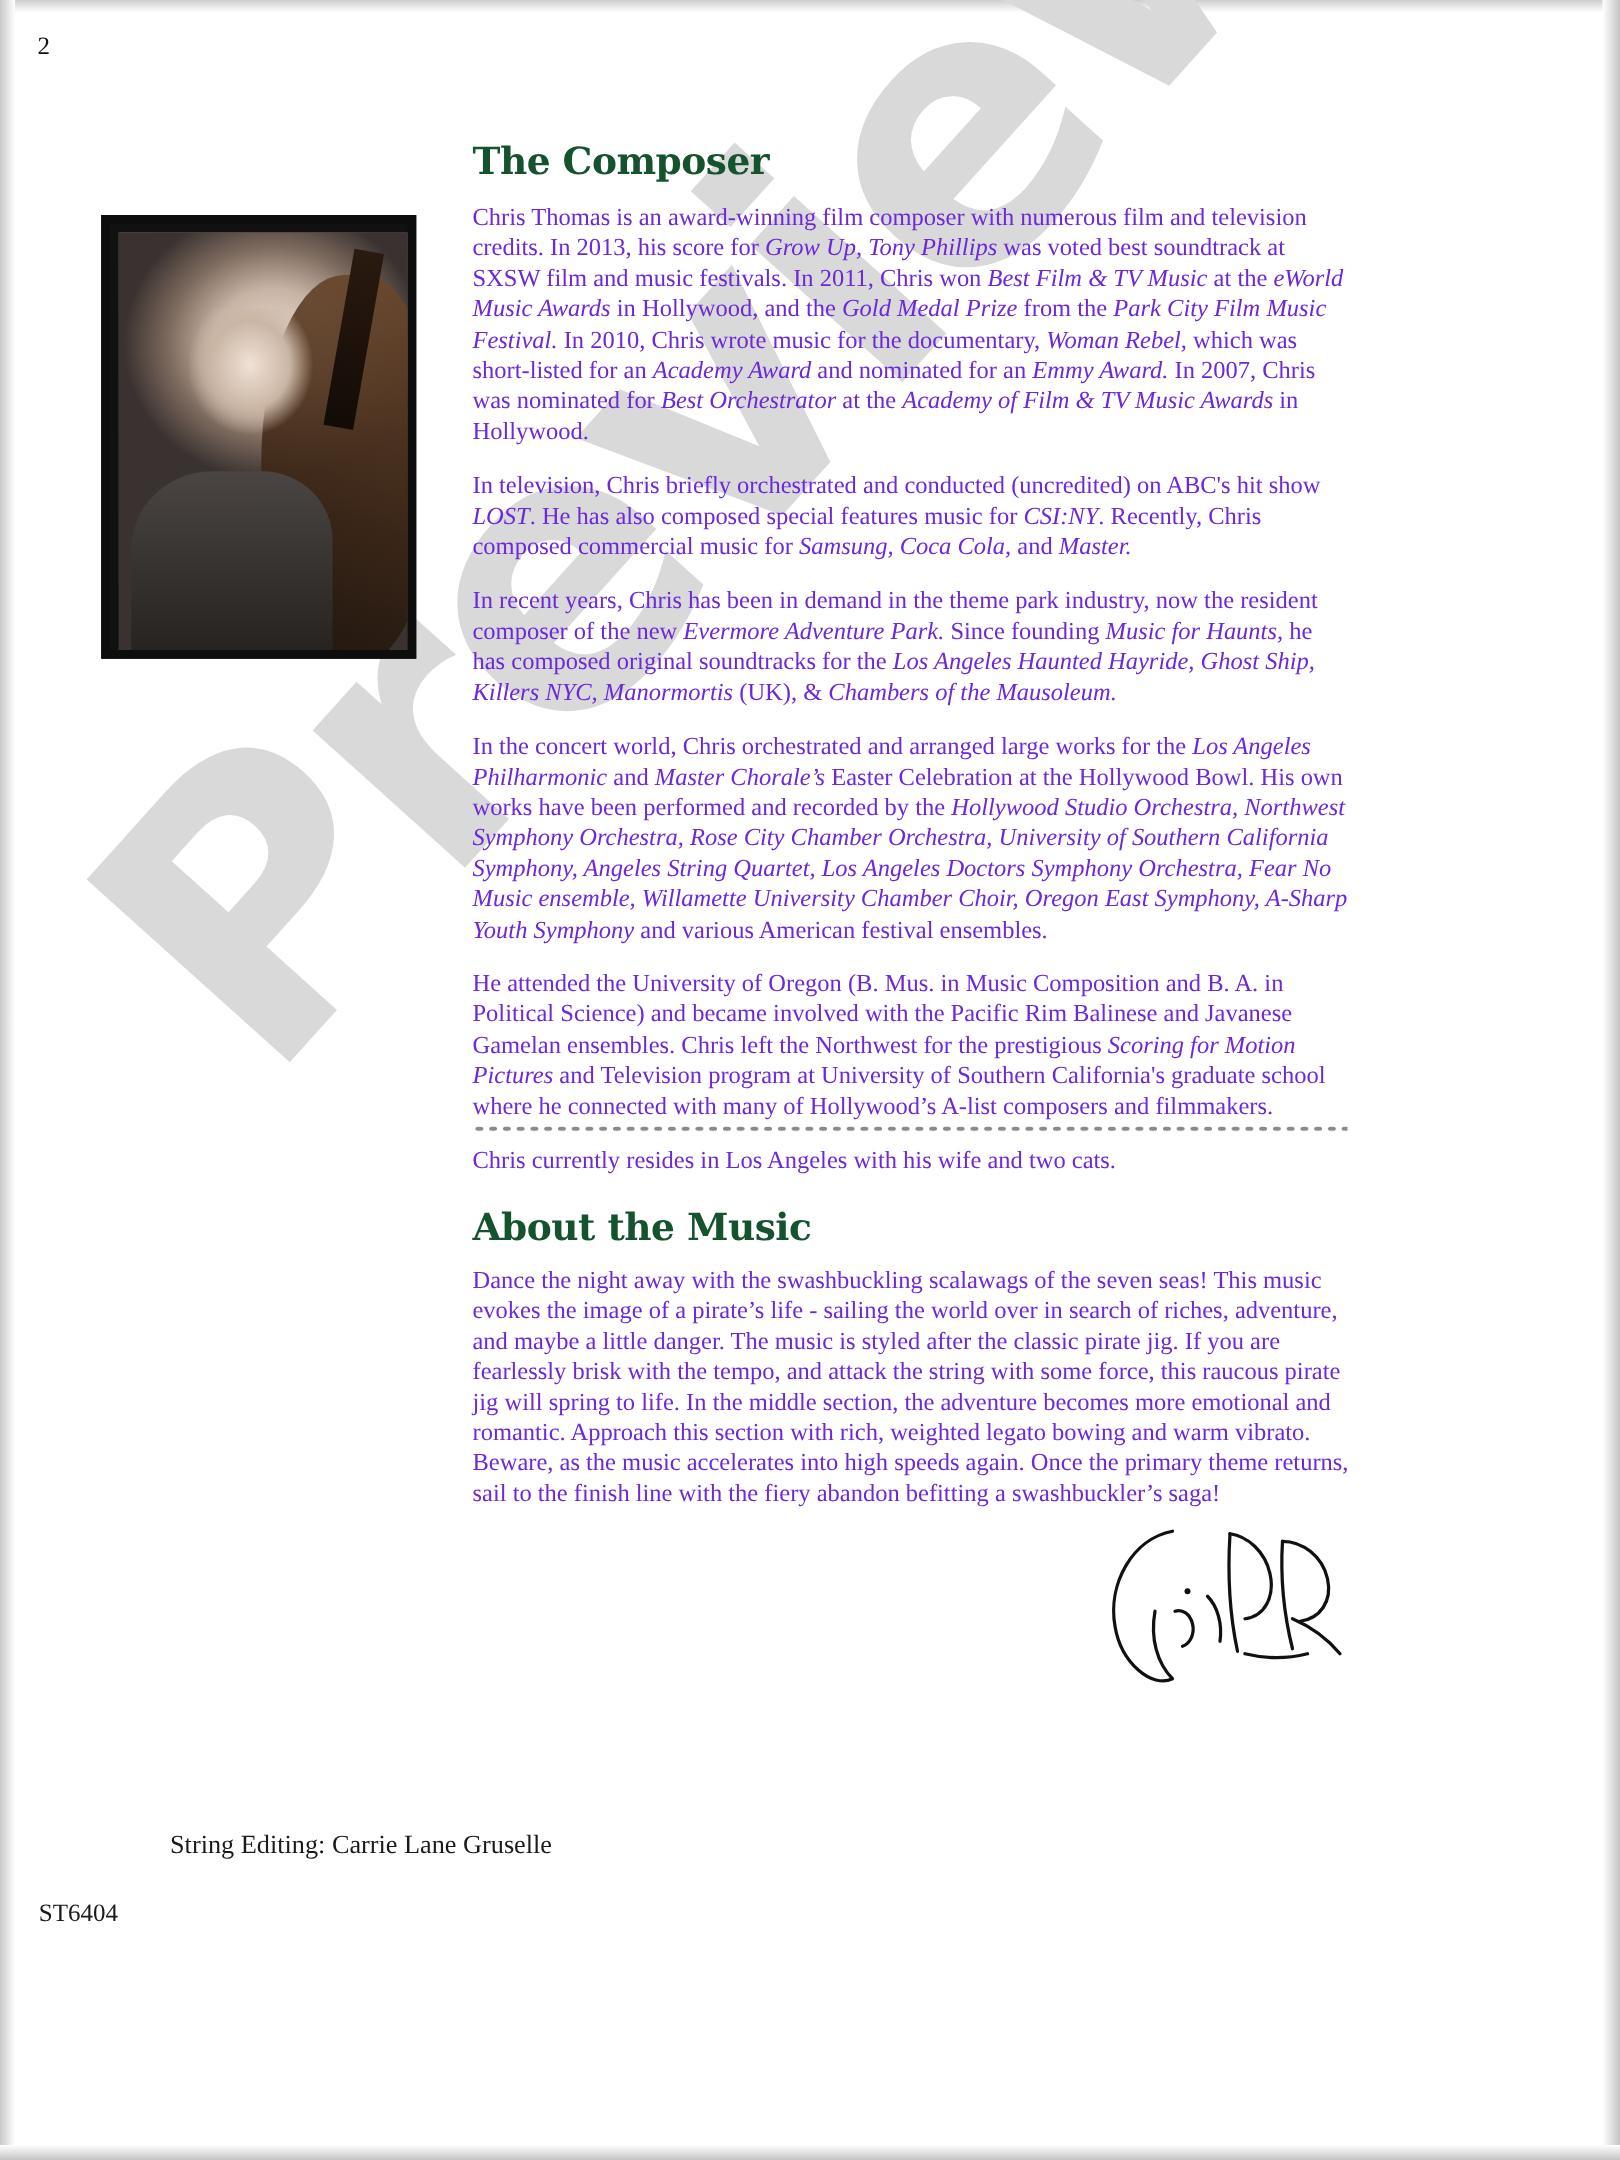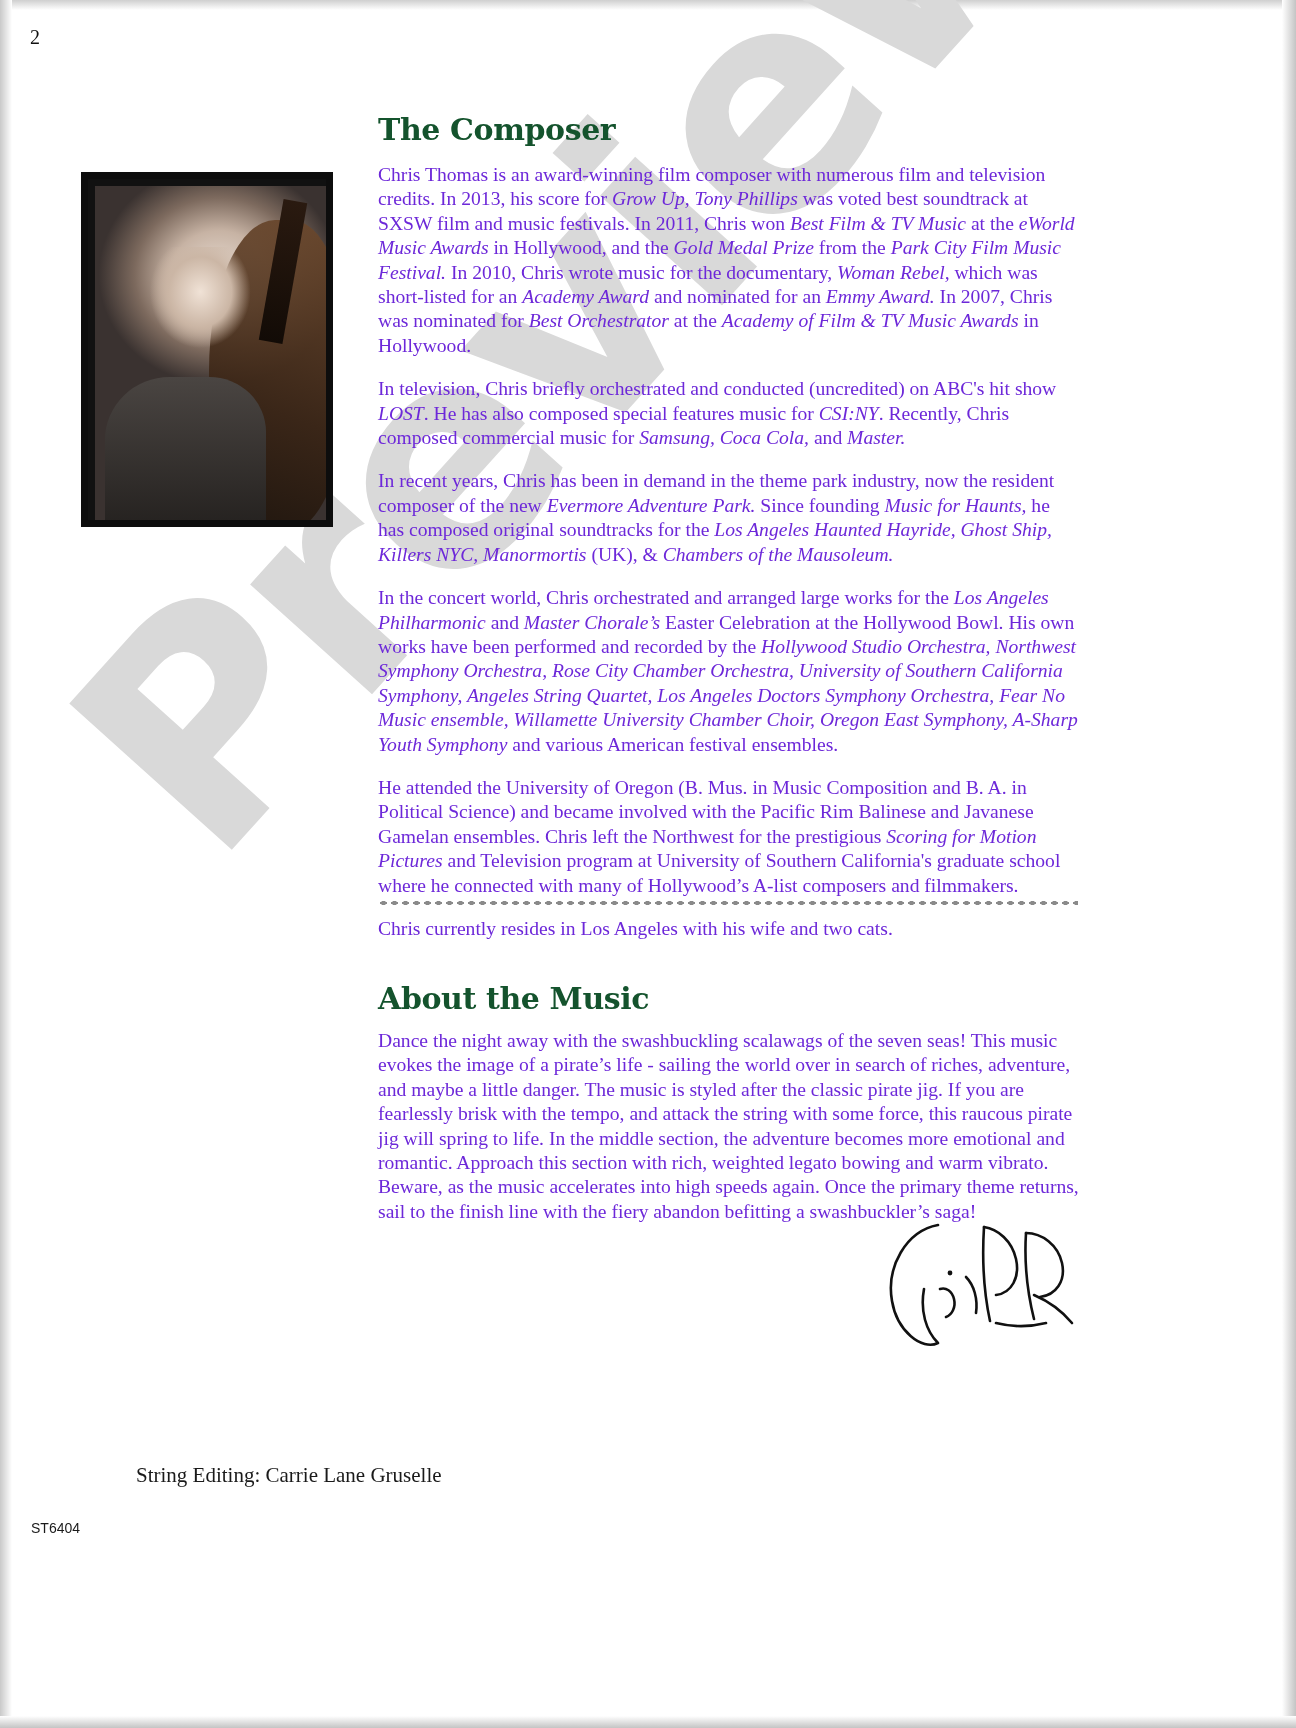--- a/index.html
+++ b/index.html
@@ -133,21 +133,21 @@
 
   h1.section-heading {
     font-family: "DejaVu Serif", "Liberation Serif", serif;
     font-size: 30px;
     font-weight: 700;
     margin: 0 0 16px 0;
     letter-spacing: -0.4px;
     color: #14532d;
   }
   h1.section-heading.music {
-    margin: 16px 0 13px 0;
+    margin: 0 0 13px 0;
   }
 
   p.body {
     font-size: 19.6px;
     line-height: 24.4px;
     margin: 0 0 19px 0;
     text-align: left;
     color: #6d28d9;
   }
   p.body:last-child { margin-bottom: 0; }
@@ -186,22 +186,22 @@
     position: absolute;
     left: 136px;
     top: 1463px;
     font-size: 21px;
     z-index: 3;
   }
   .catalog {
     position: absolute;
     left: 31px;
     top: 1520px;
-    font-size: 14px;
-    font-family: Liberation Sans, sans-serif;
+    font-size: 20px;
+    font-family: Liberation Serif, serif;
     z-index: 3;
     color: #1a1a1a;
   }
 </style>
 </head>
 <body>
 
 <div class="page">
 
   <div class="page-edge-top"></div>

